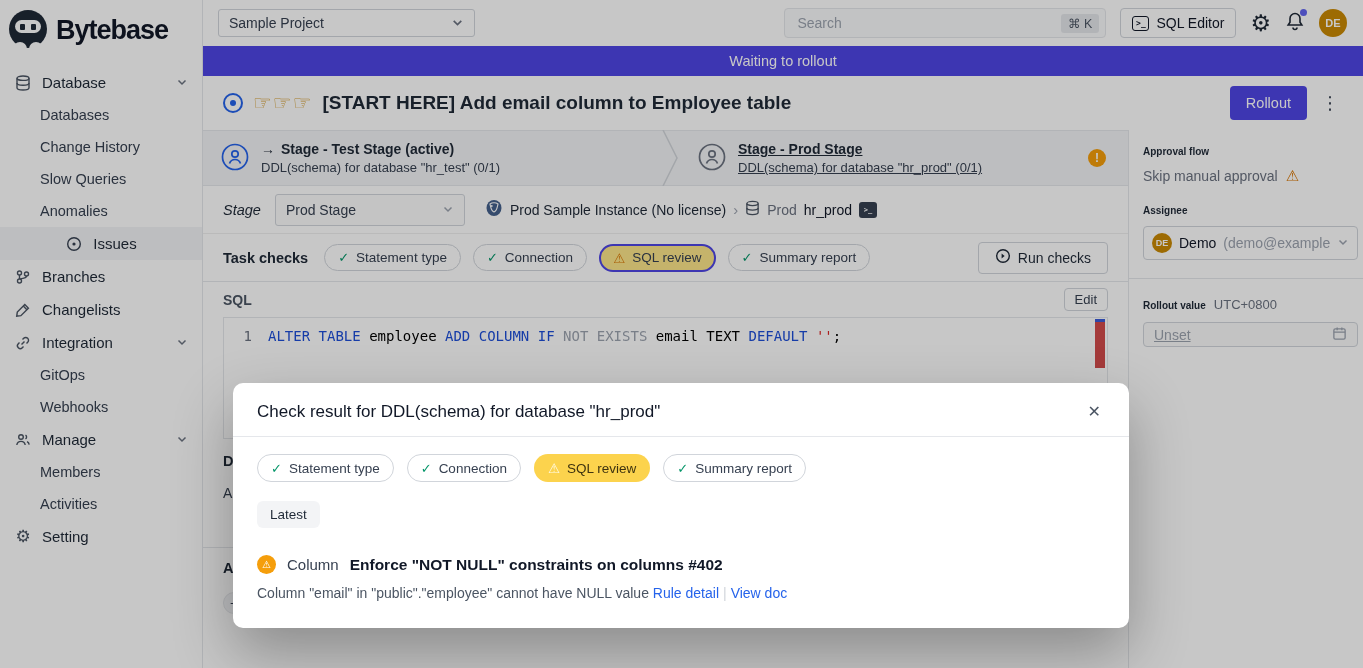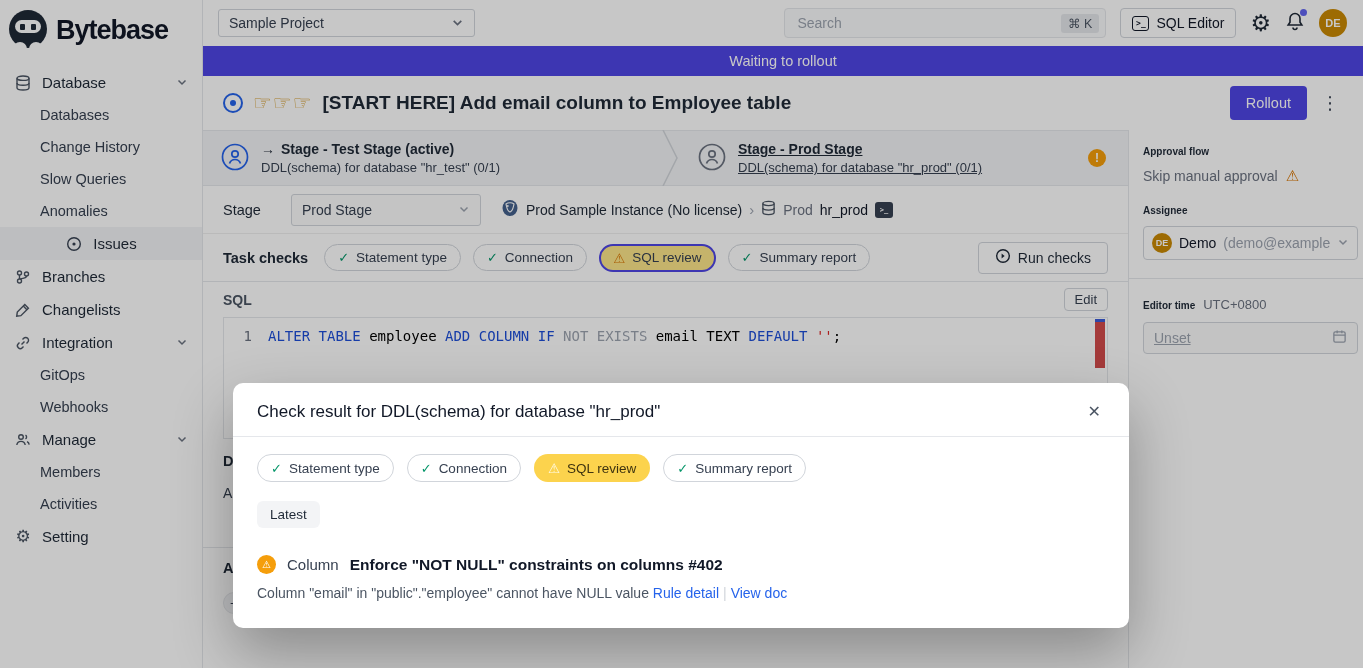--- a/index.html
+++ b/index.html
@@ -62,21 +62,21 @@
   .stage-ico { flex-shrink:0; }
   .stage-lines { display:flex; flex-direction:column; gap:3px; }
   .stage-t1 { font-size:14px; font-weight:bold; color:#1f2937; display:flex; align-items:center; gap:6px; }
   .stage-t2 { font-size:13px; color:#374151; }
   .u { text-decoration:underline; }
   .stage-sep svg { display:block; }
   .stage-alert { position:absolute; right:22px; top:50%; margin-top:-9px; width:18px; height:18px; border-radius:50%; background:#f59e0b; color:#fff; font-size:12px; font-weight:bold; display:flex; align-items:center; justify-content:center; }
 
   
   .stage-bar { height:48px; display:flex; align-items:center; gap:10px; padding:0 20px; border-bottom:1px solid #efefef; }
-  .stage-bar-label { font-size:14.5px; color:#1f2937; margin-right:20px; }
+  .stage-bar-label { font-size:14.5px; color:#1f2937; margin-right:4px;font-style:italic; }
   .stage-dd { width:190px; height:32px; border:1px solid #d1d5db; border-radius:3px; background:#fcfcfc; display:flex; align-items:center; padding:0 10px; color:#374151; cursor:pointer; }
   .stage-dd .chev { margin-left:auto; color:#9ca3af; }
   .crumb { display:flex; align-items:center; gap:7px; margin-left:10px; }
   .crumb-sep { color:#9ca3af; font-size:15px; }
   .muted { color:#6b7280; }
   .dbname { color:#111827; }
   .mini-term { width:18px; height:16px; background:#374151; border-radius:3px; color:#fff; font-size:7px; font-weight:bold; font-family:"DejaVu Sans Mono",monospace; display:flex; align-items:center; justify-content:center; cursor:pointer; }
 
   
   .task-row { height:48px; display:flex; align-items:center; gap:12px; padding:0 20px; border-bottom:1px solid #e5e7eb; }
@@ -117,21 +117,21 @@
   .rp-skip { display:flex; align-items:center; gap:8px; color:#6b7280; font-size:14px; margin-bottom:20px; }
   .warn-tri { color:#d97706; font-size:15px; }
   .assignee-dd { height:34px; border:1px solid #d1d5db; border-radius:4px; display:flex; align-items:center; gap:7px; padding:0 8px; overflow:hidden; cursor:pointer; }
   .mini-avatar { width:20px; height:20px; border-radius:50%; background:#ca8a04; color:#fff; font-size:9px; font-weight:bold; display:flex; align-items:center; justify-content:center; flex-shrink:0; }
   .as-name { color:#111827; white-space:nowrap; }
   .as-mail { color:#9ca3af; white-space:nowrap; overflow:hidden; }
   .assignee-dd .chev { margin-left:auto; color:#9ca3af; flex-shrink:0; }
   .rp-divider { border:none; border-top:1px solid #e5e7eb; margin:18px -14px; }
   .rp-sub { display:flex; align-items:baseline; gap:8px; margin-bottom:10px; }
   .rp-tz { font-size:13px; color:#6b7280; font-weight:normal; }
-  .unset-input { height:32px; border:1px solid #d1d5db; border-radius:4px; background:#fafafa; display:flex; align-items:center; padding:0 10px; color:#9ca3af;text-decoration:underline; }
+  .unset-input { height:25px; border:1px solid #d1d5db; border-radius:4px; background:#fafafa; display:flex; align-items:center; padding:0 10px; color:#9ca3af;text-decoration:underline; }
   .cal-ico { margin-left:auto; color:#9ca3af; }
 
   
   .overlay { position:absolute; inset:0; background:rgba(0,0,0,0.22); z-index:40; }
   .modal { position:absolute; left:233px; top:383px; width:896px; height:245px; background:#fff; border-radius:10px; box-shadow:0 25px 60px rgba(0,0,0,0.3); z-index:50; padding:17px 24px 0; }
   .modal-head { display:flex; align-items:center; }
   .modal-title { font-size:17px; color:#111827; }
   .modal-close { margin-left:auto; color:#4b5563; font-size:16px; cursor:pointer; padding:2px 4px; }
   .modal-hr { border:none; border-top:1px solid #e5e7eb; margin:13px -24px 0; }
   .modal-pills { display:flex; gap:13px; margin-top:17px; }
@@ -430,21 +430,21 @@
         <div class="assignee-dd">
           <span class="mini-avatar">DE</span>
           <span class="as-name">Demo</span>
           <span class="as-mail">(demo@example</span>
           <span class="chev"><svg width="12" height="12" viewBox="0 0 12 12" fill="none" stroke="#9ca3af" stroke-width="1.5">
                 <path d="M2.5 4.5 6 8l3.5-3.5"></path>
               </svg></span>
         </div>
         <hr class="rp-divider">
         <div class="rp-sub">
-          <h3 class="rp-title" style="margin:0">Editor time</h3>
+          <h3 class="rp-title" style="margin:0">Rollout value</h3>
           <span class="rp-tz">UTC+0800</span>
         </div>
         <div class="unset-input">
           <span>Unset</span>
           <span class="cal-ico">
             <svg width="15" height="15" viewBox="0 0 16 16" fill="none" stroke="#9ca3af" stroke-width="1.4">
                 <rect x="2" y="3" width="12" height="11" rx="1.5"></rect>
                 <path d="M2 6.5h12M5.5 1.5v3M10.5 1.5v3"></path>
               </svg>
           </span>

